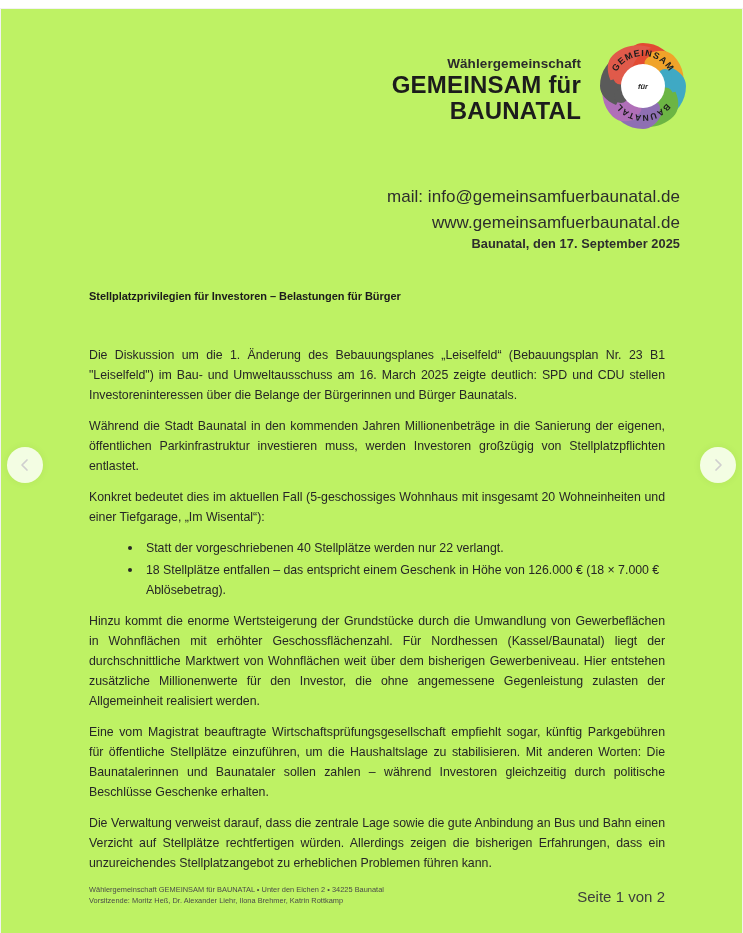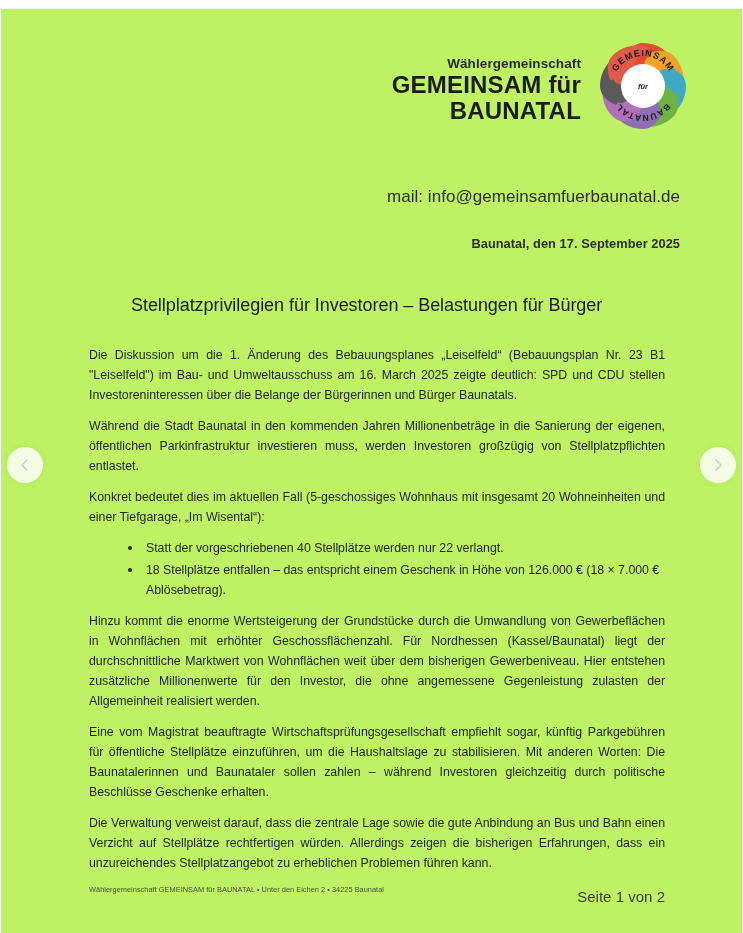--- a/index.html
+++ b/index.html
@@ -92,25 +92,24 @@
     color: #2d2d2d;
     letter-spacing: .05px;
   }
 
   
   .doc-title {
     position: absolute;
     left: 89px;
     top: 275px;
     width: 576px;
-    font-size: 18px;
-    font-weight: 400;
+    font-size: 11px;
+    font-weight: 700;
     color: #1b1b1b;
     letter-spacing: -.05px;
-    margin-left: 42px;
   }
 
   .body-copy {
     position: absolute;
     left: 89px;
     top: 338px;
     width: 576px;
     font-size: 12.35px;
     line-height: 1.62;
     text-align: justify;
@@ -257,20 +256,21 @@
           </text>
           <text x="52" y="55" text-anchor="middle" font-family="Liberation Sans, sans-serif" font-size="7.4" font-style="italic" font-weight="bold" fill="#1c1c1c">für</text>
         </svg>
       </div>
 
     </div>
   </div>
 
   <div class="contact-block">
     <div>mail: info@gemeinsamfuerbaunatal.de</div>
+    <div>www.gemeinsamfuerbaunatal.de</div>
   </div>
 
   <div class="date-line">Baunatal, den 17. September 2025</div>
 
   <h1 class="doc-title">Stellplatzprivilegien für Investoren – Belastungen für Bürger</h1>
 
   <div class="body-copy">
     <p>Die Diskussion um die 1. Änderung des Bebauungsplanes „Leiselfeld“ (Bebauungsplan Nr. 23 B1 "Leiselfeld") im Bau- und Umweltausschuss am 16. March 2025 zeigte deutlich: SPD und CDU stellen Investoreninteressen über die Belange der Bürgerinnen und Bürger Baunatals.</p>
     <p>Während die Stadt Baunatal in den kommenden Jahren Millionenbeträge in die Sanierung der eigenen, öffentlichen Parkinfrastruktur investieren muss, werden Investoren großzügig von Stellplatzpflichten entlastet.</p>
     <p class="tight">Konkret bedeutet dies im aktuellen Fall (5-geschossiges Wohnhaus mit insgesamt 20 Wohneinheiten und einer Tiefgarage, „Im Wisental“):</p>
@@ -281,20 +281,21 @@
     </ul>
 
     <p>Hinzu kommt die enorme Wertsteigerung der Grundstücke durch die Umwandlung von Gewerbeflächen in Wohnflächen mit erhöhter Geschossflächenzahl. Für Nordhessen (Kassel/Baunatal) liegt der durchschnittliche Marktwert von Wohnflächen weit über dem bisherigen Gewerbeniveau. Hier entstehen zusätzliche Millionenwerte für den Investor, die ohne angemessene Gegenleistung zulasten der Allgemeinheit realisiert werden.</p>
     <p>Eine vom Magistrat beauftragte Wirtschaftsprüfungsgesellschaft empfiehlt sogar, künftig Parkgebühren für öffentliche Stellplätze einzuführen, um die Haushaltslage zu stabilisieren. Mit anderen Worten: Die Baunatalerinnen und Baunataler sollen zahlen – während Investoren gleichzeitig durch politische Beschlüsse Geschenke erhalten.</p>
     <p>Die Verwaltung verweist darauf, dass die zentrale Lage sowie die gute Anbindung an Bus und Bahn einen Verzicht auf Stellplätze rechtfertigen würden. Allerdings zeigen die bisherigen Erfahrungen, dass ein unzureichendes Stellplatzangebot zu erheblichen Problemen führen kann.</p>
   </div>
 
   <div class="footer">
     <div class="footer-left">
       <div>Wählergemeinschaft GEMEINSAM für BAUNATAL • Unter den Eichen 2 • 34225 Baunatal</div>
+      <div>Vorsitzende: Moritz Heß, Dr. Alexander Liehr, Ilona Brehmer, Katrin Rottkamp</div>
     </div>
     <div class="footer-right">Seite 1 von 2</div>
   </div>
 
 </div>
 
 <div class="nav-arrow nav-prev">
   <svg width="16" height="16" viewBox="0 0 16 16" aria-hidden="true">
     <path d="M10 3 L5 8 L10 13" fill="none" stroke="#cfcfcf" stroke-width="1.7" stroke-linecap="round" stroke-linejoin="round"></path>
   </svg>

